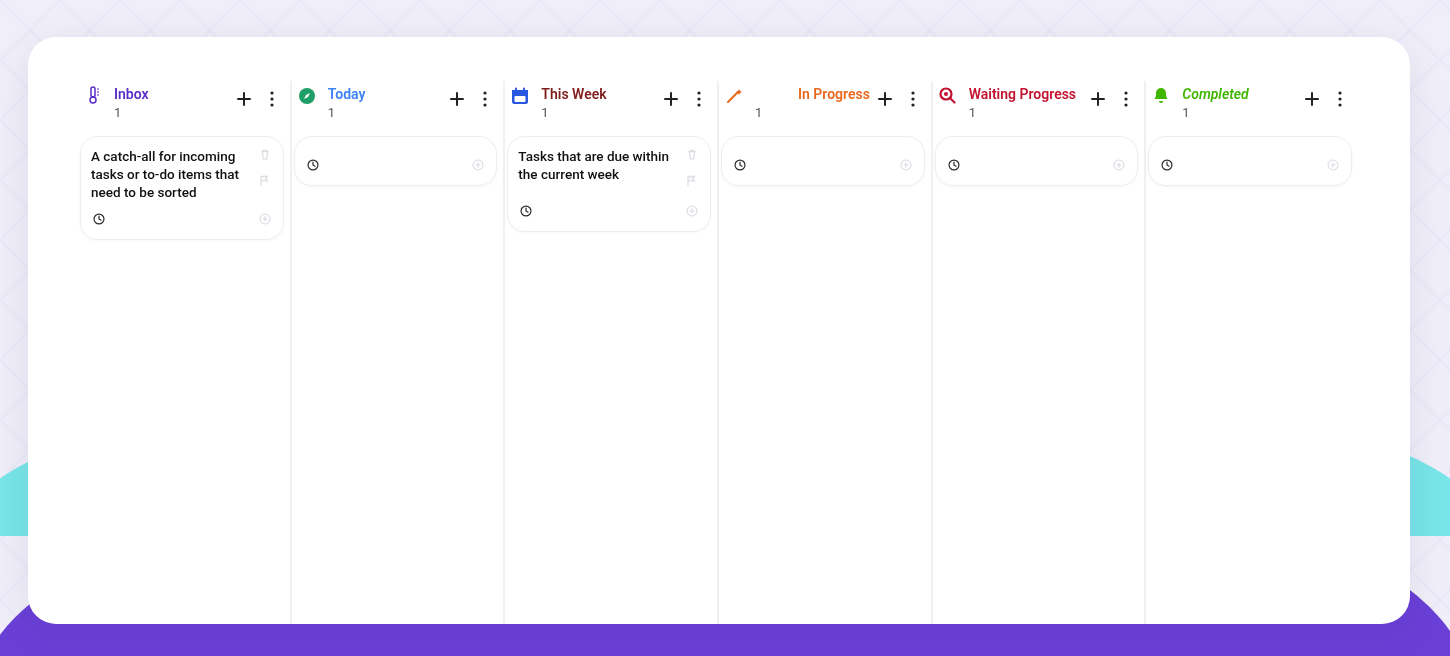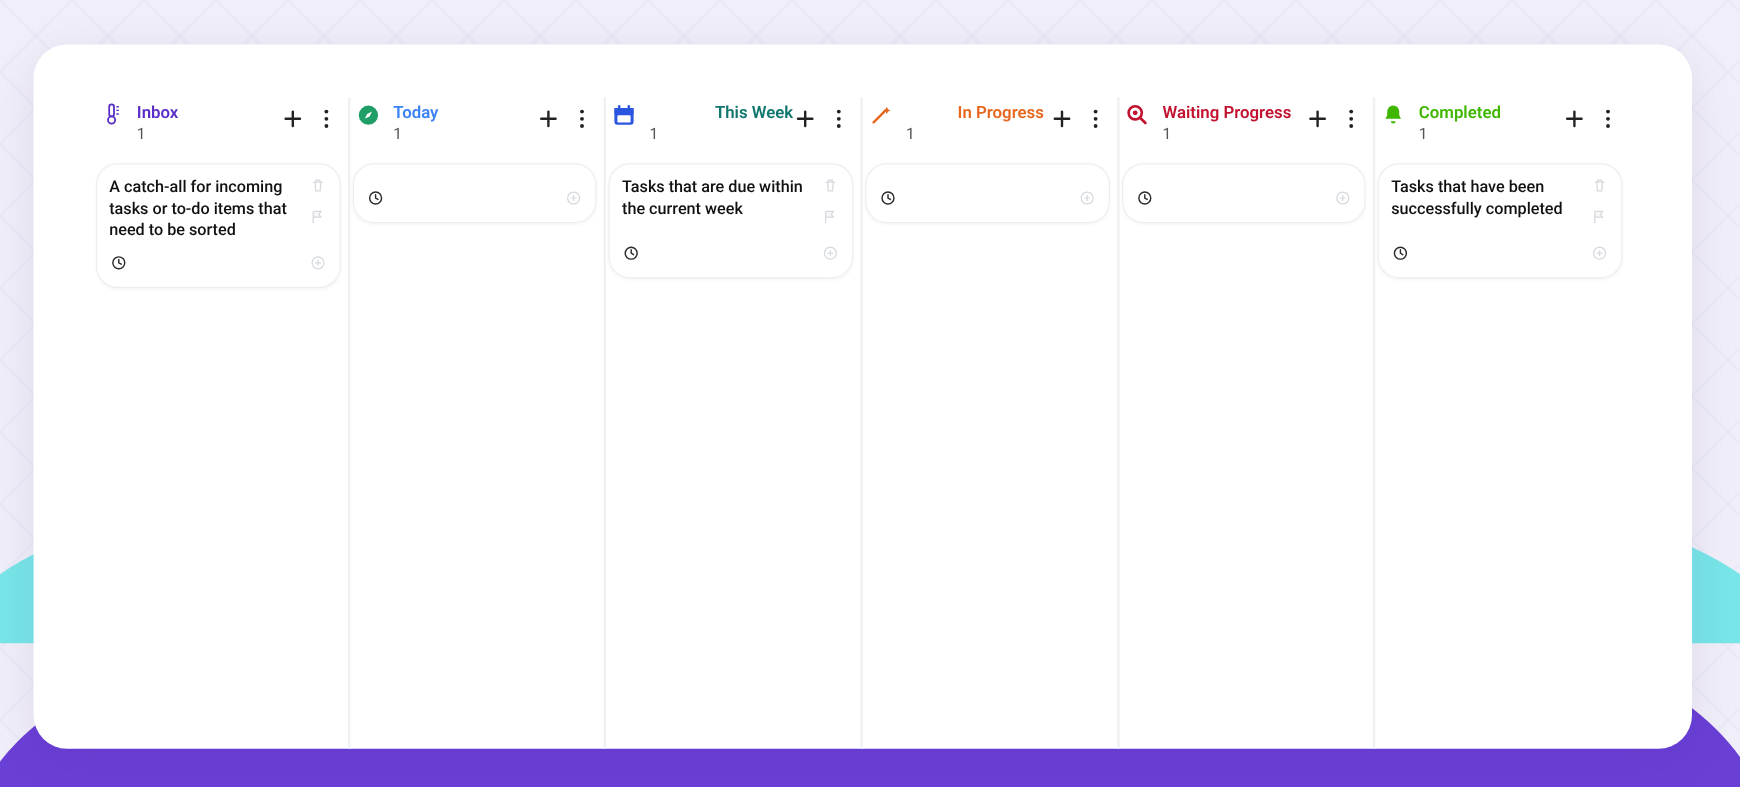--- a/index.html
+++ b/index.html
@@ -275,21 +275,21 @@
   </div>
 
   <div class="col">
     <div class="col-header">
       <div class="col-icon">
         <svg width="22" height="22" viewBox="0 0 22 22" style="color: rgb(43, 87, 224);">
               <use class="col-icon-use" href="#ic-calendar"></use>
             </svg>
       </div>
       <div class="col-titlewrap">
-        <div class="col-title" style="color: #0f766e; text-align: right;">This Week</div>
+        <div class="col-title" style="color: #7f1d1d;">This Week</div>
         <div class="col-count">1</div>
       </div>
       <div class="col-actions">
         <div class="icon-btn">
           <svg width="20" height="20" viewBox="0 0 20 20">
                 <use href="#ic-plus"></use>
               </svg>
         </div>
         <div class="icon-btn">
           <svg width="20" height="20" viewBox="0 0 20 20">
@@ -425,53 +425,38 @@
   </div>
 
   <div class="col">
     <div class="col-header">
       <div class="col-icon">
         <svg width="22" height="22" viewBox="0 0 22 22" style="color: rgb(63, 183, 0);">
               <use class="col-icon-use" href="#ic-bell"></use>
             </svg>
       </div>
       <div class="col-titlewrap">
-        <div class="col-title" style="color: rgb(63, 183, 0);">Completed</div>
+        <div class="col-title" style="color: rgb(63, 183, 0); font-style: italic;">Completed</div>
         <div class="col-count">1</div>
       </div>
       <div class="col-actions">
         <div class="icon-btn">
           <svg width="20" height="20" viewBox="0 0 20 20">
                 <use href="#ic-plus"></use>
               </svg>
         </div>
         <div class="icon-btn">
           <svg width="20" height="20" viewBox="0 0 20 20">
                 <use href="#ic-more"></use>
               </svg>
         </div>
       </div>
     </div>
 
     <div class="card">
-      <div class="card-body">
-        <div class="card-text">Tasks that have been successfully completed</div>
-        <div class="card-side-icons">
-          <span class="ghost-icon">
-            <svg width="16" height="16" viewBox="0 0 20 20">
-                  <use href="#ic-trash"></use>
-                </svg>
-          </span>
-          <span class="ghost-icon">
-            <svg width="16" height="16" viewBox="0 0 20 20">
-                  <use href="#ic-flag"></use>
-                </svg>
-          </span>
-        </div>
-      </div>
       <div class="card-footer">
         <div class="footer-left">
           <span class="clock-icon">
             <svg width="16" height="16" viewBox="0 0 20 20">
                   <use href="#ic-clock"></use>
                 </svg>
           </span>
         </div>
         <div class="footer-right">
           <span class="ghost-icon">

